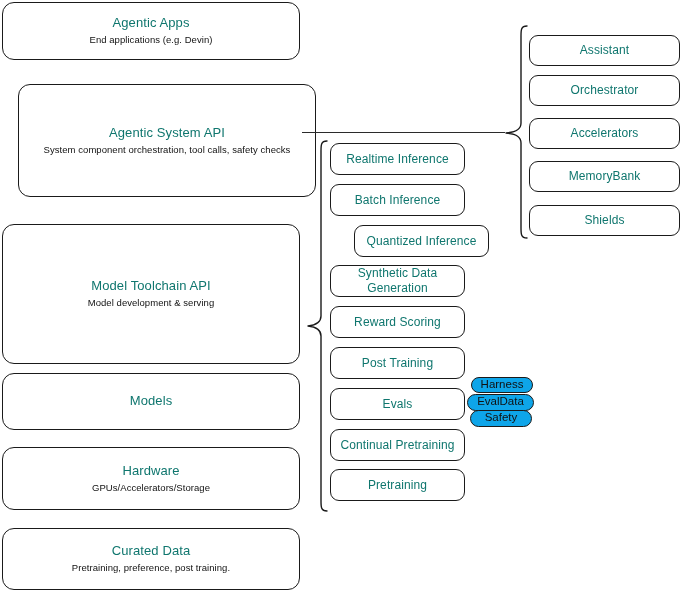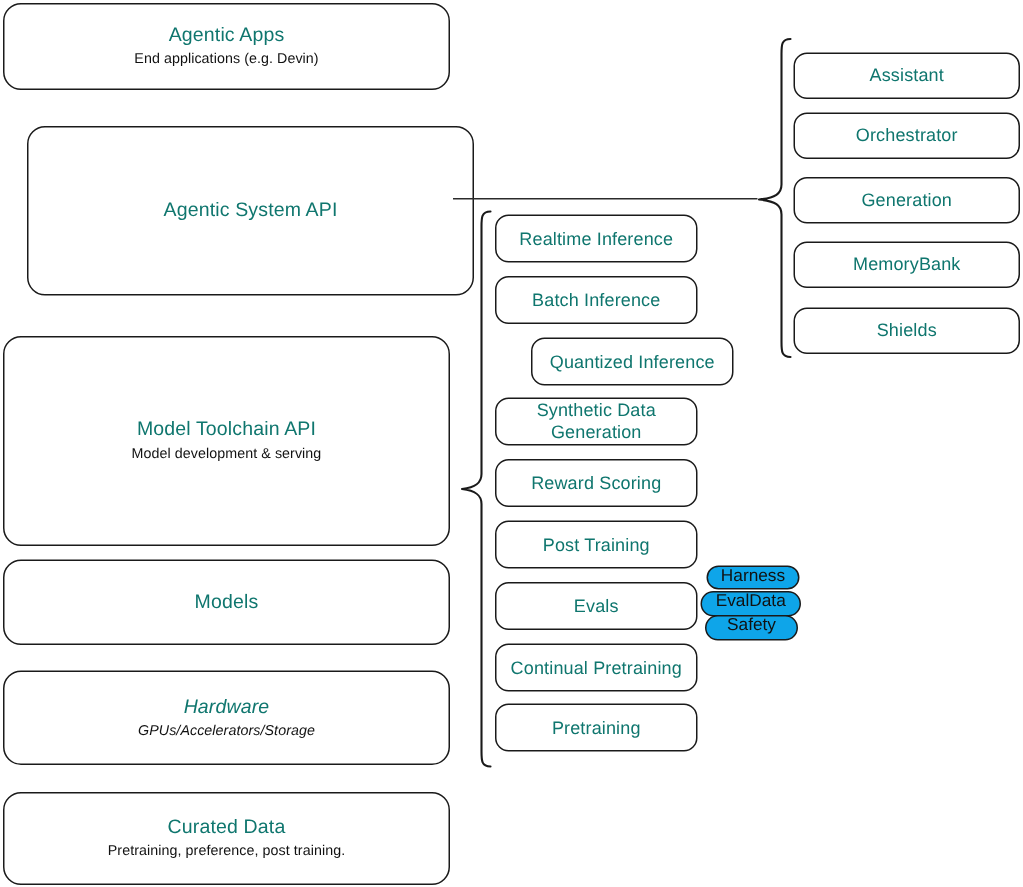--- a/index.html
+++ b/index.html
@@ -95,32 +95,33 @@
 
 <div id="canvas">
 
   <div class="node layer" style="top:2px; height:58px;">
     <div class="title">Agentic Apps</div>
     <div class="subtitle">End applications (e.g. Devin)</div>
   </div>
 
   <div class="node layer" style="top:84px; height:113px;margin-left:16px;">
     <div class="title">Agentic System API</div>
+    <div class="subtitle">System component orchestration, tool calls, safety checks</div>
   </div>
 
   <div class="node layer" style="top:224px; height:140px;">
     <div class="title">Model Toolchain API</div>
     <div class="subtitle">Model development &amp; serving</div>
   </div>
 
   <div class="node layer" style="top:373px; height:57px;">
     <div class="title">Models</div>
   </div>
 
-  <div class="node layer" style="top:447px; height:63px;font-style:italic;">
+  <div class="node layer" style="top:447px; height:63px;">
     <div class="title">Hardware</div>
     <div class="subtitle">GPUs/Accelerators/Storage</div>
   </div>
 
   <div class="node layer" style="top:528px; height:62px;">
     <div class="title">Curated Data</div>
     <div class="subtitle">Pretraining, preference, post training.</div>
   </div>
 
   <div class="connector" style="left:302px; top:132px; width:203px;"></div>
@@ -187,21 +188,21 @@
 
   <div class="node api" style="top:35px;">
     <div class="title">Assistant</div>
   </div>
 
   <div class="node api" style="top:75px;">
     <div class="title">Orchestrator</div>
   </div>
 
   <div class="node api" style="top:118px;">
-    <div class="title">Generation</div>
+    <div class="title">Accelerators</div>
   </div>
 
   <div class="node api" style="top:161px;">
     <div class="title">MemoryBank</div>
   </div>
 
   <div class="node api" style="top:205px;">
     <div class="title">Shields</div>
   </div>
 

